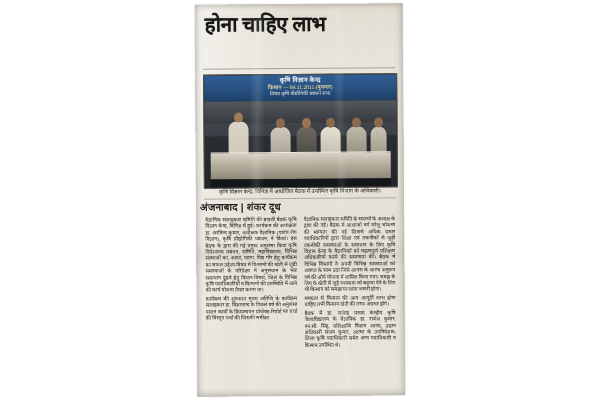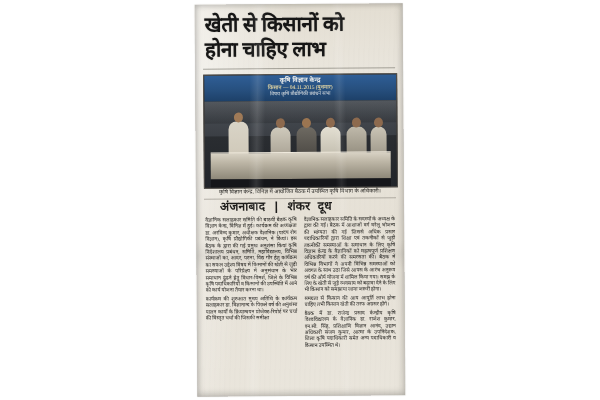--- a/index.html
+++ b/index.html
@@ -203,25 +203,25 @@
     top: 194px;
     width: 192px;
     height: 1px;
     background: #7c786f;
     opacity: 0.5;
   }
 
   
   .byline {
     position: absolute;
-    left: 24px;
+    left: 4px;
     top: 198px;
     width: 120px;
-    font-family: Liberation Mono, monospace;
-    font-size: 12px;
+    font-family: Liberation Sans, sans-serif;
+    font-size: 10px;
     line-height: 10px;
     font-weight: bold;
     color: #1e1d1b;
     letter-spacing: 0.2px;
   }
 
   
   .columns {
     position: absolute;
     left: 9px;
@@ -266,21 +266,20 @@
 </head>
 <body>
 
 <div id="stage">
 
   <div class="clipping">
 
     <div class="paper-texture"></div>
 
     <div class="headline">
-      <span>खेती से किसानों को</span>
       <span class="l2">होना चाहिए लाभ</span>
     </div>
     <div class="headline-rule"></div>
 
     <div class="photo">
       <div class="photo-banner">
         <span class="bn1">कृषि विज्ञान केन्द्र</span>
         <span class="bn2">किसान — 04.11.2015 (बुधवार)</span>
         <span class="bn3">विषय कृषि प्रौद्योगिकी प्रबंधन सभा</span>
       </div>

